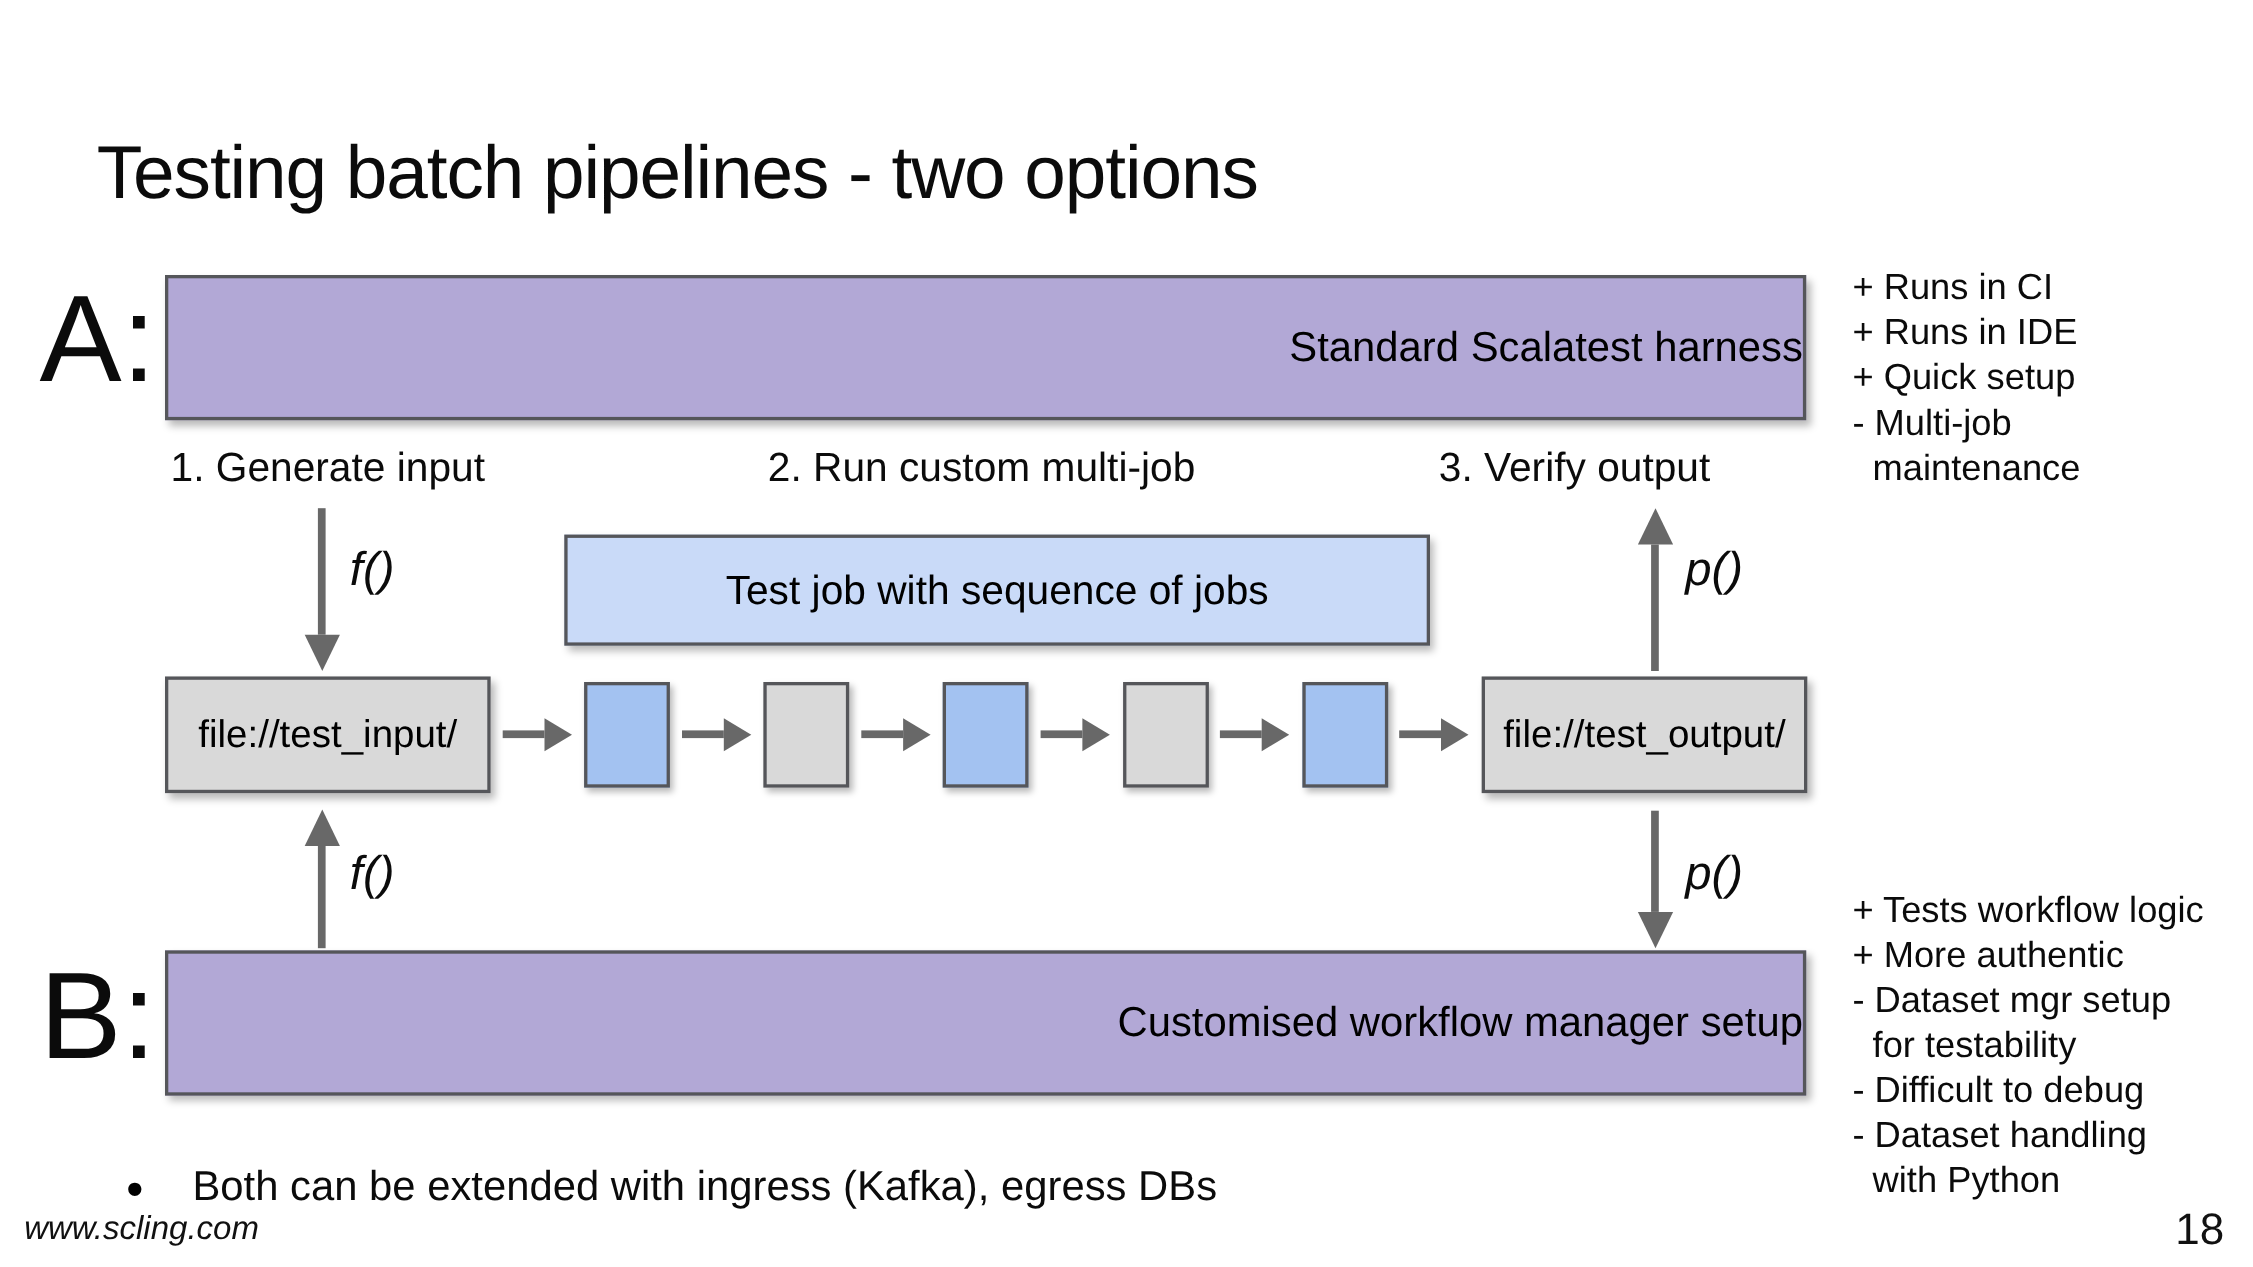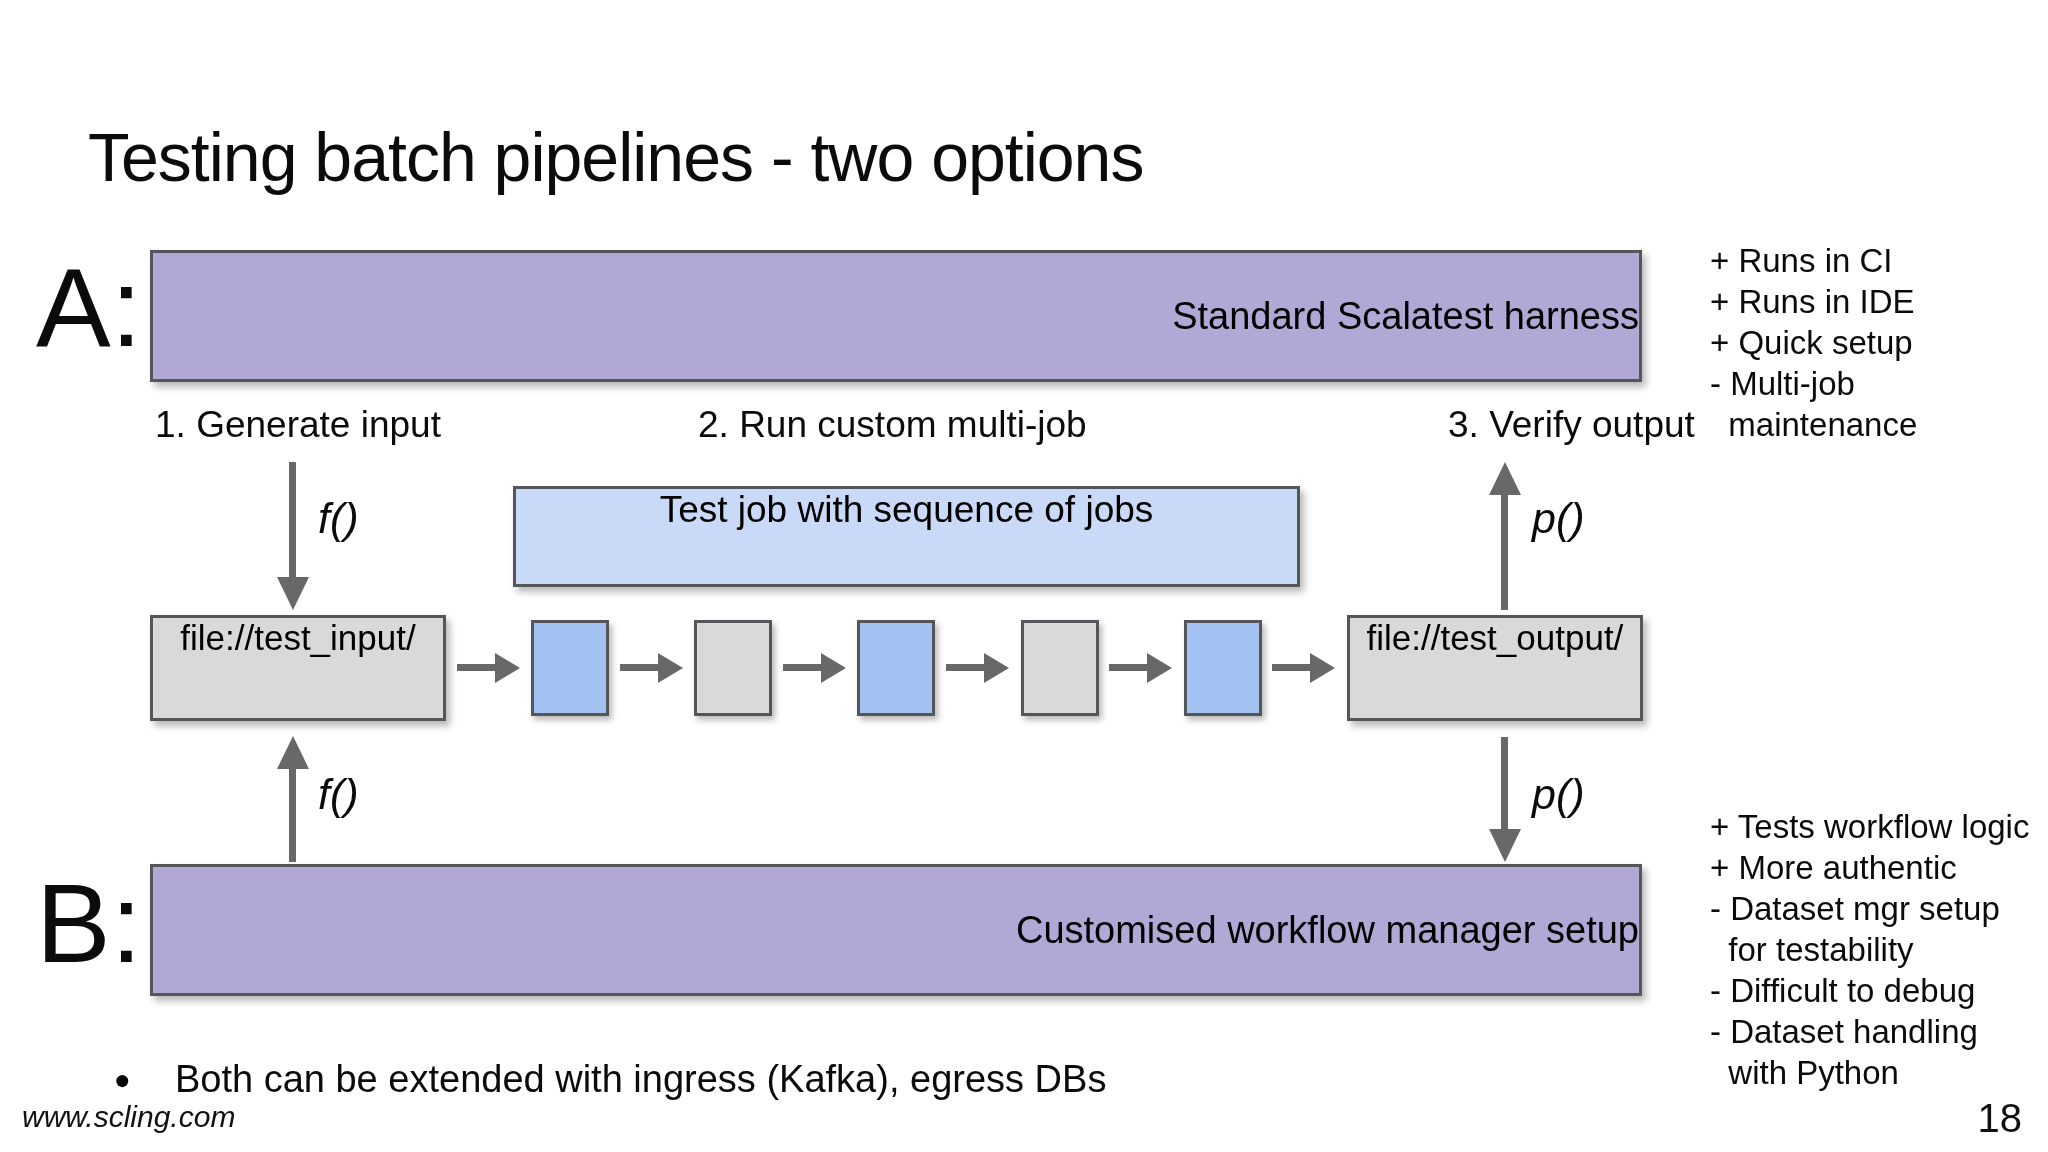--- a/index.html
+++ b/index.html
@@ -9,24 +9,24 @@
   }
   .abs{position:absolute;}
   .title{font-size:68px;letter-spacing:-1px;color:#0b0b0b;white-space:nowrap;}
   .opt-label{font-size:112px;line-height:1;color:#0b0b0b;}
   .bar{
     display:flex;align-items:center;justify-content:flex-end;
     background:var(--bar_purple);border:3px solid var(--box_border);
     box-shadow:4px 5px 7px rgba(0,0,0,0.28);
     font-size:38px;box-sizing:border-box;
   }
-  .notes{font-size:33px;line-height:41px;white-space:pre;color:#0b0b0b;margin-left:26px;}
+  .notes{font-size:33px;line-height:41px;white-space:pre;color:#0b0b0b;}
   .step{font-size:37px;white-space:nowrap;color:#0b0b0b;}
   .fbox{
-    display:flex;align-items:flex-start;justify-content:center;
+    display:flex;align-items:center;justify-content:center;
     border:3px solid var(--box_border);box-sizing:border-box;
     box-shadow:4px 5px 7px rgba(0,0,0,0.28);
   }
   .testjob{background:var(--test_job_blue);font-size:37px;}
   .iobox{background:var(--node_gray);font-size:35px;width:296px;height:106px;flex:0 0 auto;}
   .strip{display:flex;align-items:center;justify-content:space-between;}
   .pnode{
     width:78px;height:96px;border:3px solid var(--box_border);box-sizing:border-box;
     box-shadow:3px 4px 6px rgba(0,0,0,0.28);flex:0 0 auto;
   }
@@ -58,21 +58,21 @@
   <div class="abs title" style="left:88px;top:118px;">Testing batch pipelines - two options</div>
 
   <div class="abs opt-label" style="left:36px;top:252px;">A:</div>
   <div class="abs bar" style="left:150px;top:250px;width:1492px;height:132px;">
     <span>Standard Scalatest harness</span>
   </div>
   <div class="abs notes" style="left:1684px;top:240px;"><div>+ Runs in CI</div><div>+ Runs in IDE</div><div>+ Quick setup</div><div>- Multi-job</div><div>  maintenance</div></div>
 
   <div class="abs step" style="left:155px;top:404px;">1. Generate input</div>
   <div class="abs step" style="left:698px;top:404px;">2. Run custom multi-job</div>
-  <div class="abs step" style="left:1448px;top:404px;">3. Verify output</div>
+  <div class="abs step" style="left:1308px;top:404px;">3. Verify output</div>
 
   <div class="varrow down" style="left:289px;top:462px;height:115px;">
       <span class="head"></span>
     </div>
   <div class="abs flabel" style="left:318px;top:494px;">f()</div>
 
   <div class="abs fbox testjob" style="left:513px;top:486px;width:787px;height:101px;">
     <span>Test job with sequence of jobs</span>
   </div>
 

